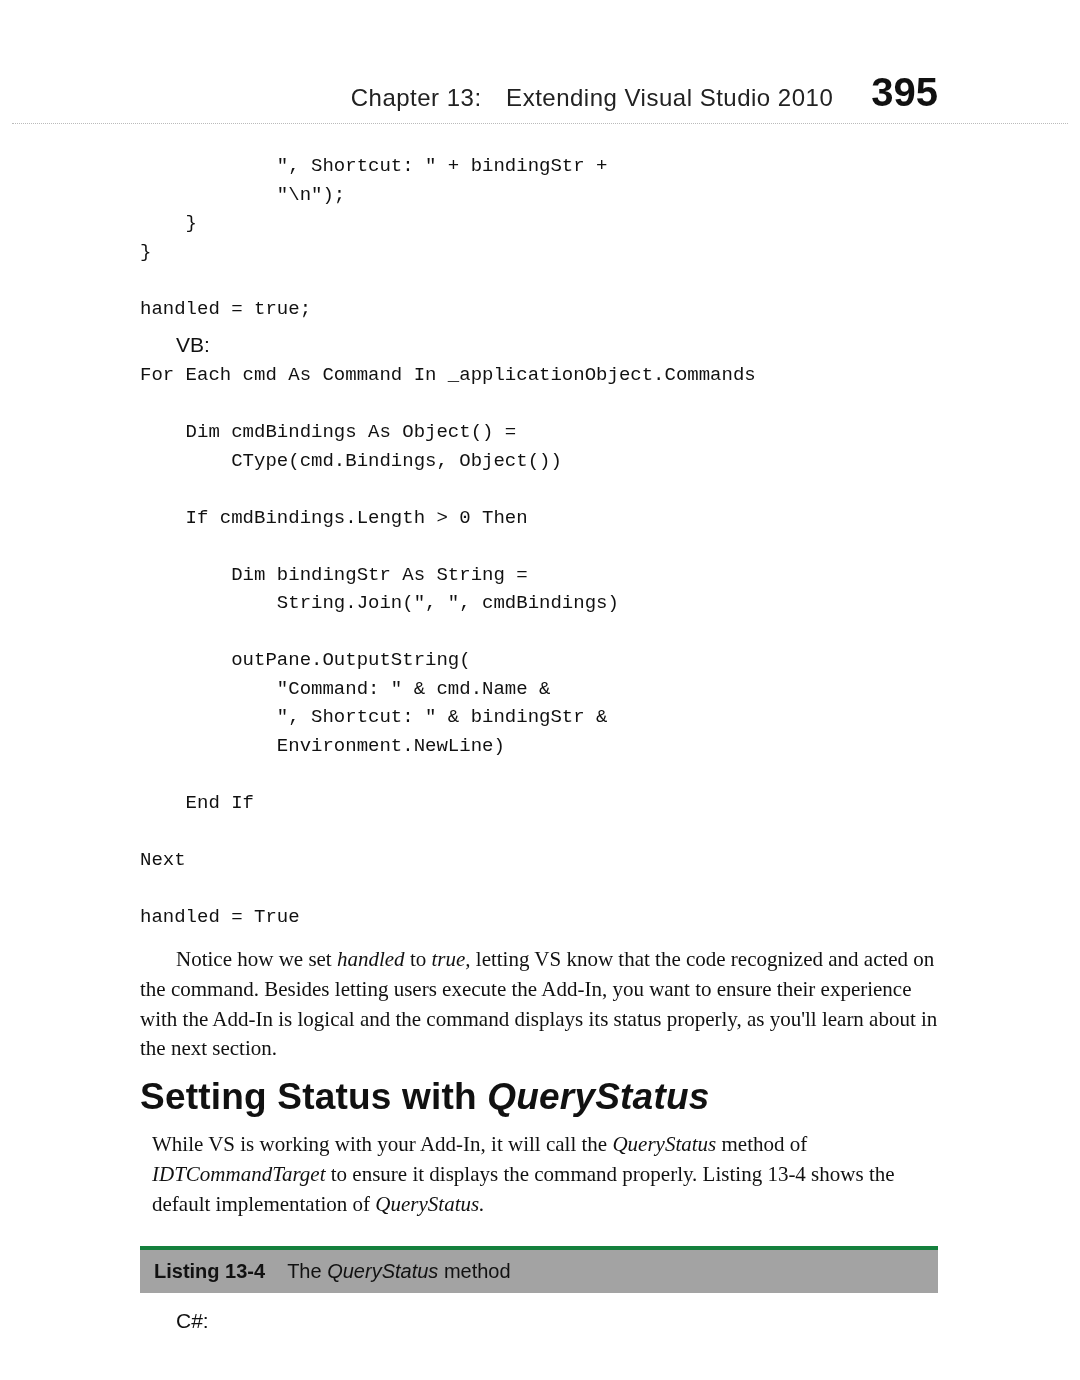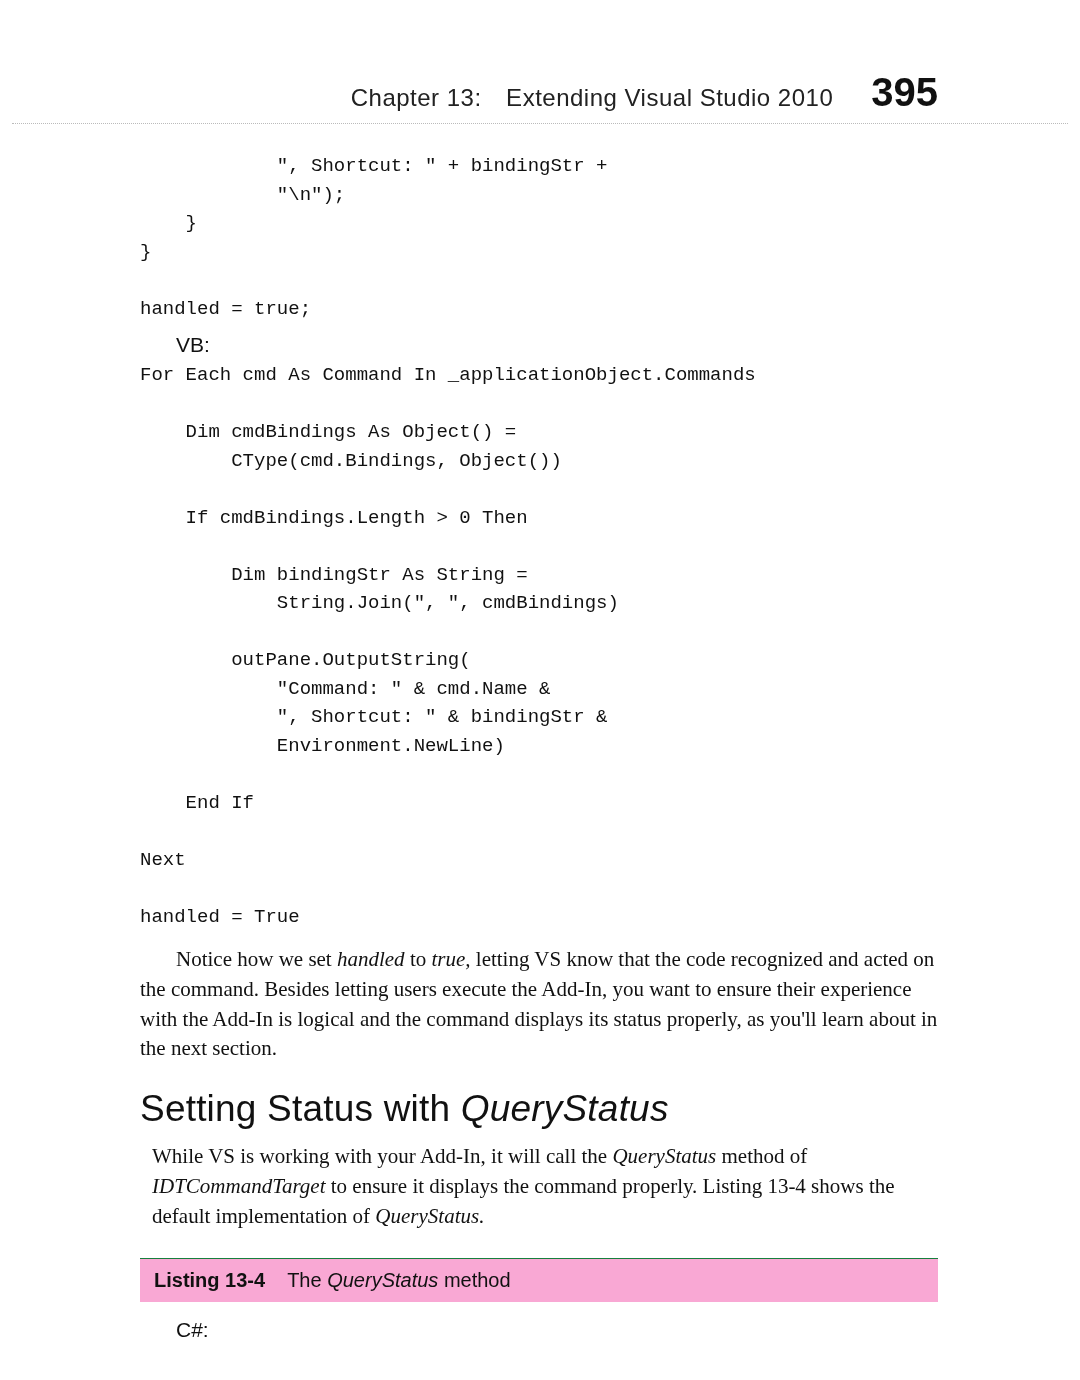--- a/index.html
+++ b/index.html
@@ -58,37 +58,37 @@
   .body-para {
     font-family: Georgia, 'Times New Roman', serif;
     font-size: 21px;
     line-height: 1.42;
     margin: 14px 0 0 0;
     text-indent: 36px;
   }
   .body-para .italic { font-style: italic; }
   h2.sect {
     font-family: 'Segoe UI Light','Helvetica Neue', Arial, sans-serif;
-    font-weight: 400;
+    font-weight: 700;
     font-size: 37px;
-    margin: 24px 0 2px 0;
+    margin: 12px 0 2px 0;
     color: #111;
     letter-spacing: 0.2px;
   }
   h2.sect .italic { font-style: italic; }
   .sect-para {
     font-family: Georgia, 'Times New Roman', serif;
     font-size: 21px;
     line-height: 1.42;
     margin: 12px;
   }
   .sect-para .italic { font-style: italic; }
   .listing-bar {
-    background: #f9a8d4;
-    border-top: 1px solid #15803d;
+    background: #a3a3a3;
+    border-top: 4px solid #15803d;
     margin: 26px 0 16px 0;
     padding: 10px 14px;
     font-family: 'Segoe UI','Helvetica Neue', Arial, sans-serif;
     font-size: 20px;
   }
   .listing-bar .label { font-weight: 700; }
   .listing-bar .title-italic { font-style: italic; }
   .listing-bar .spacer { display: inline-block; width: 22px; }
 </style>
 </head>

